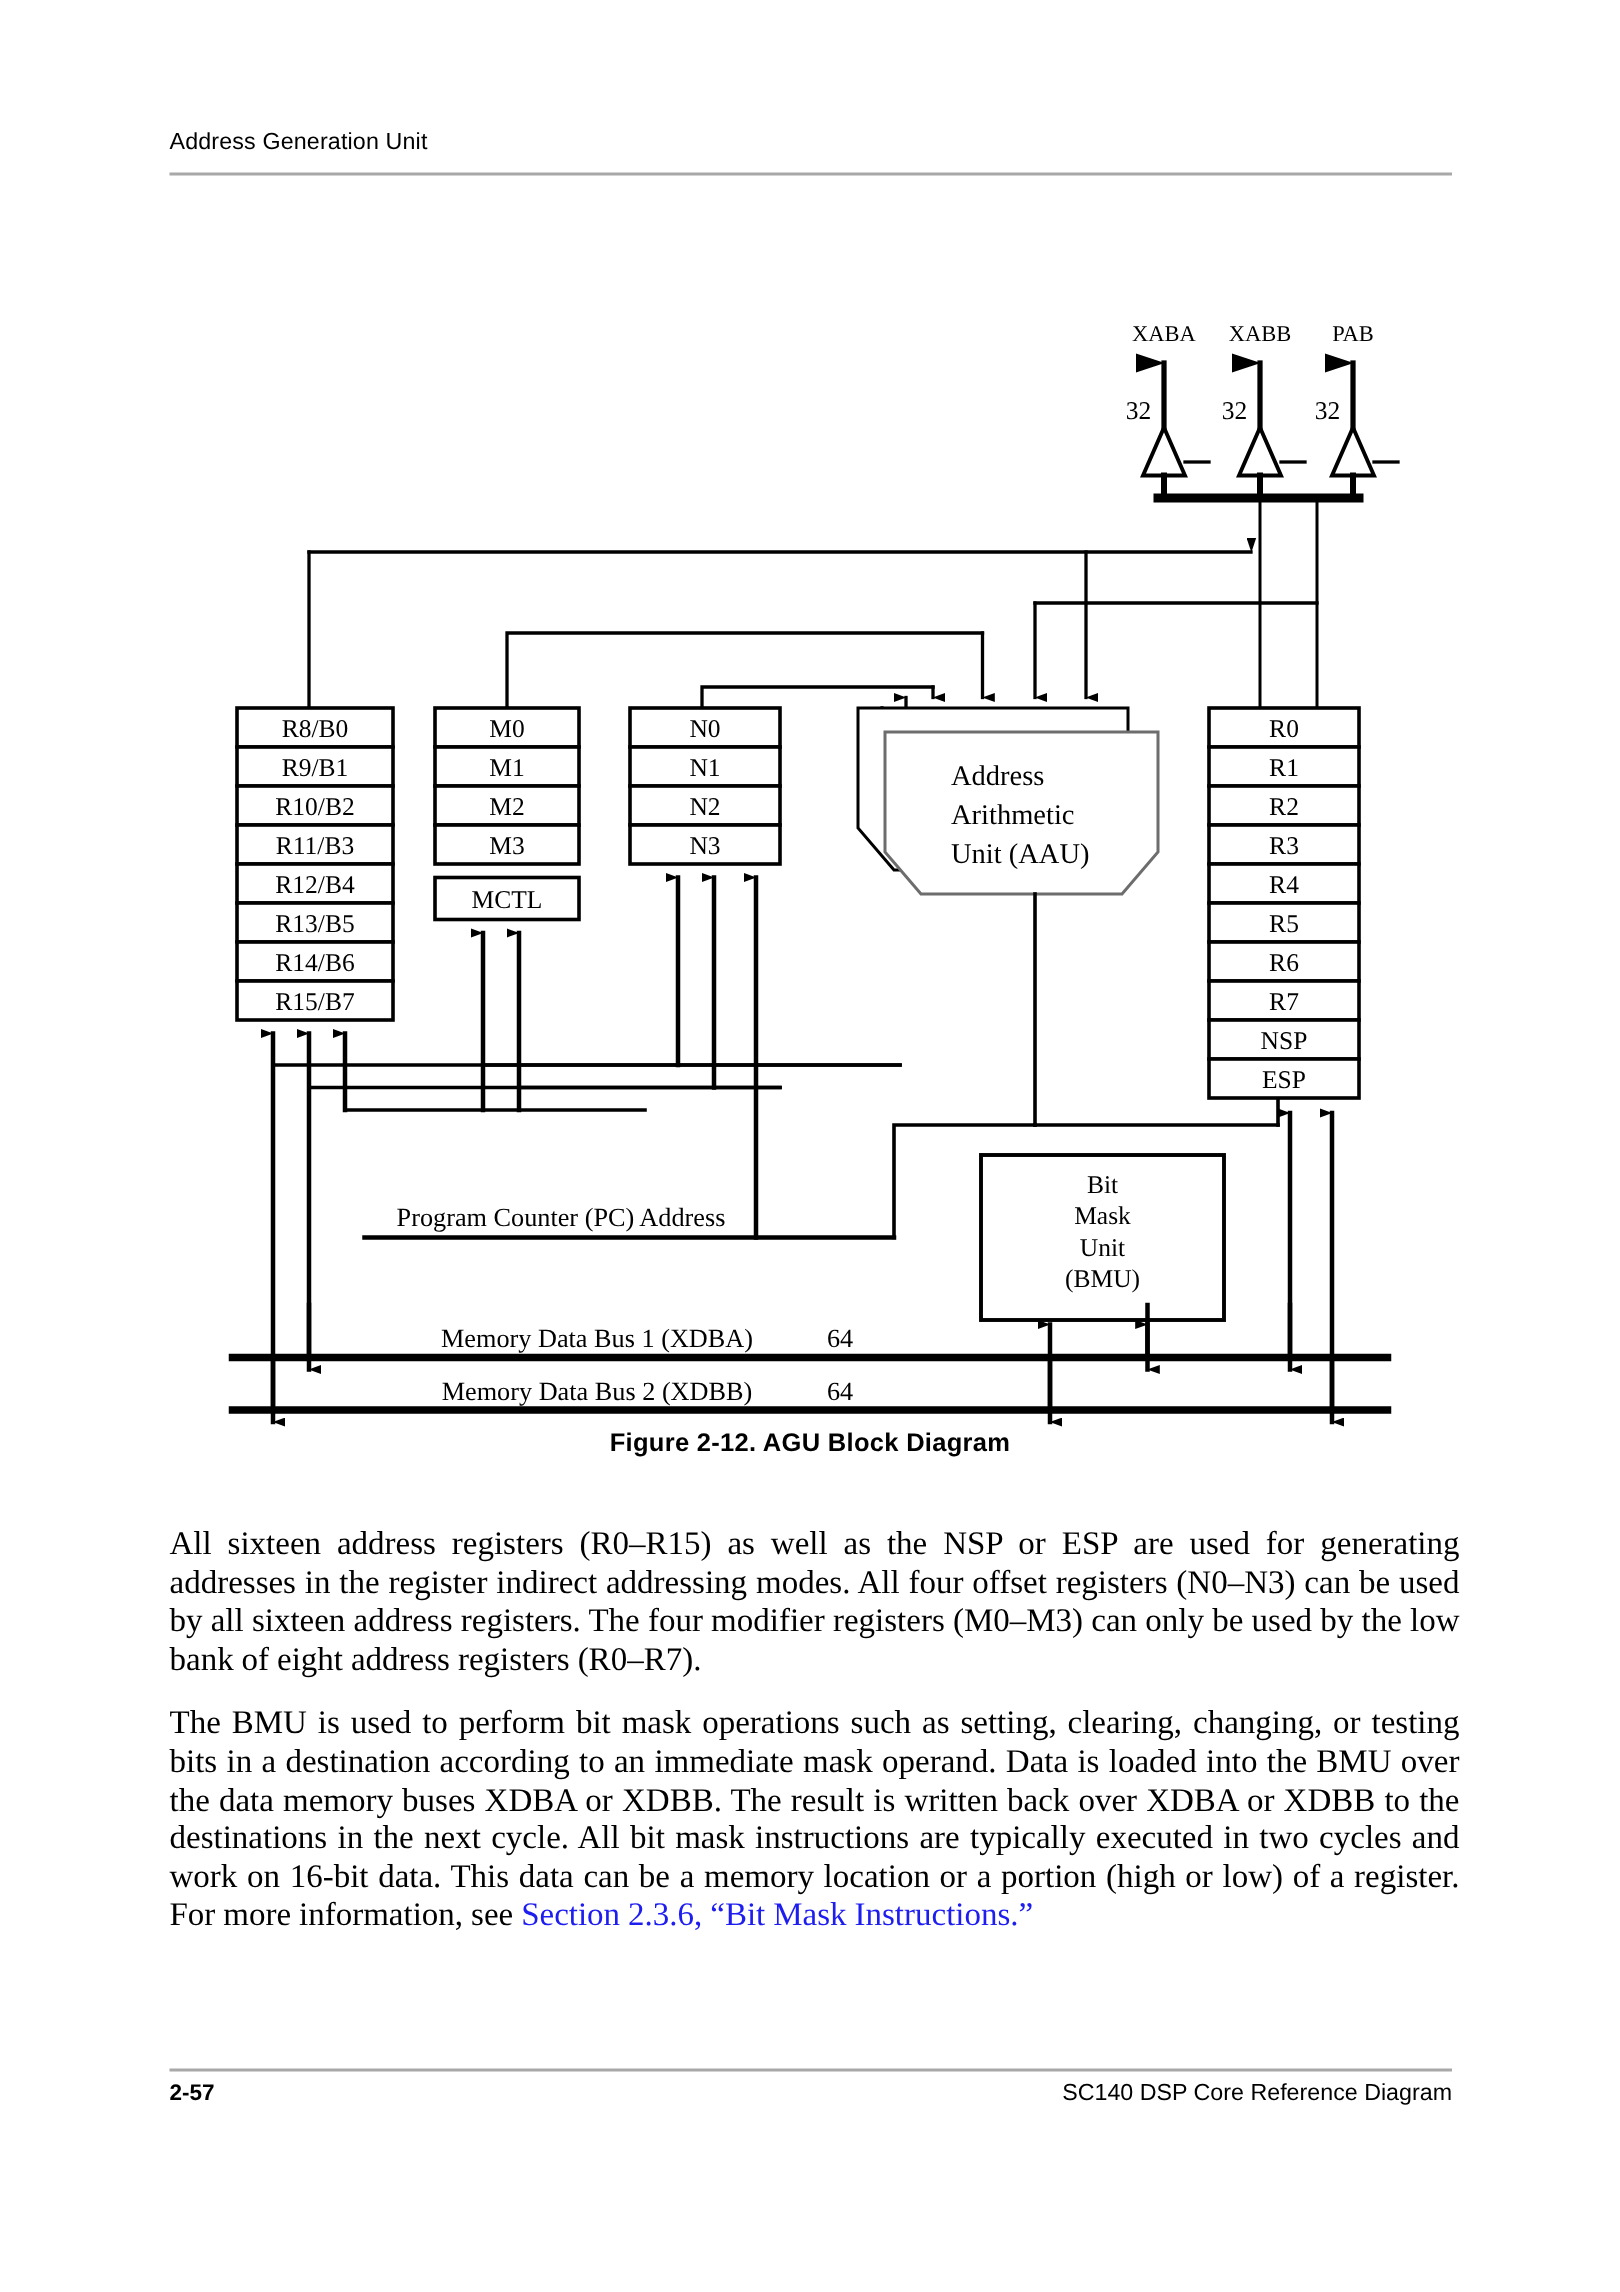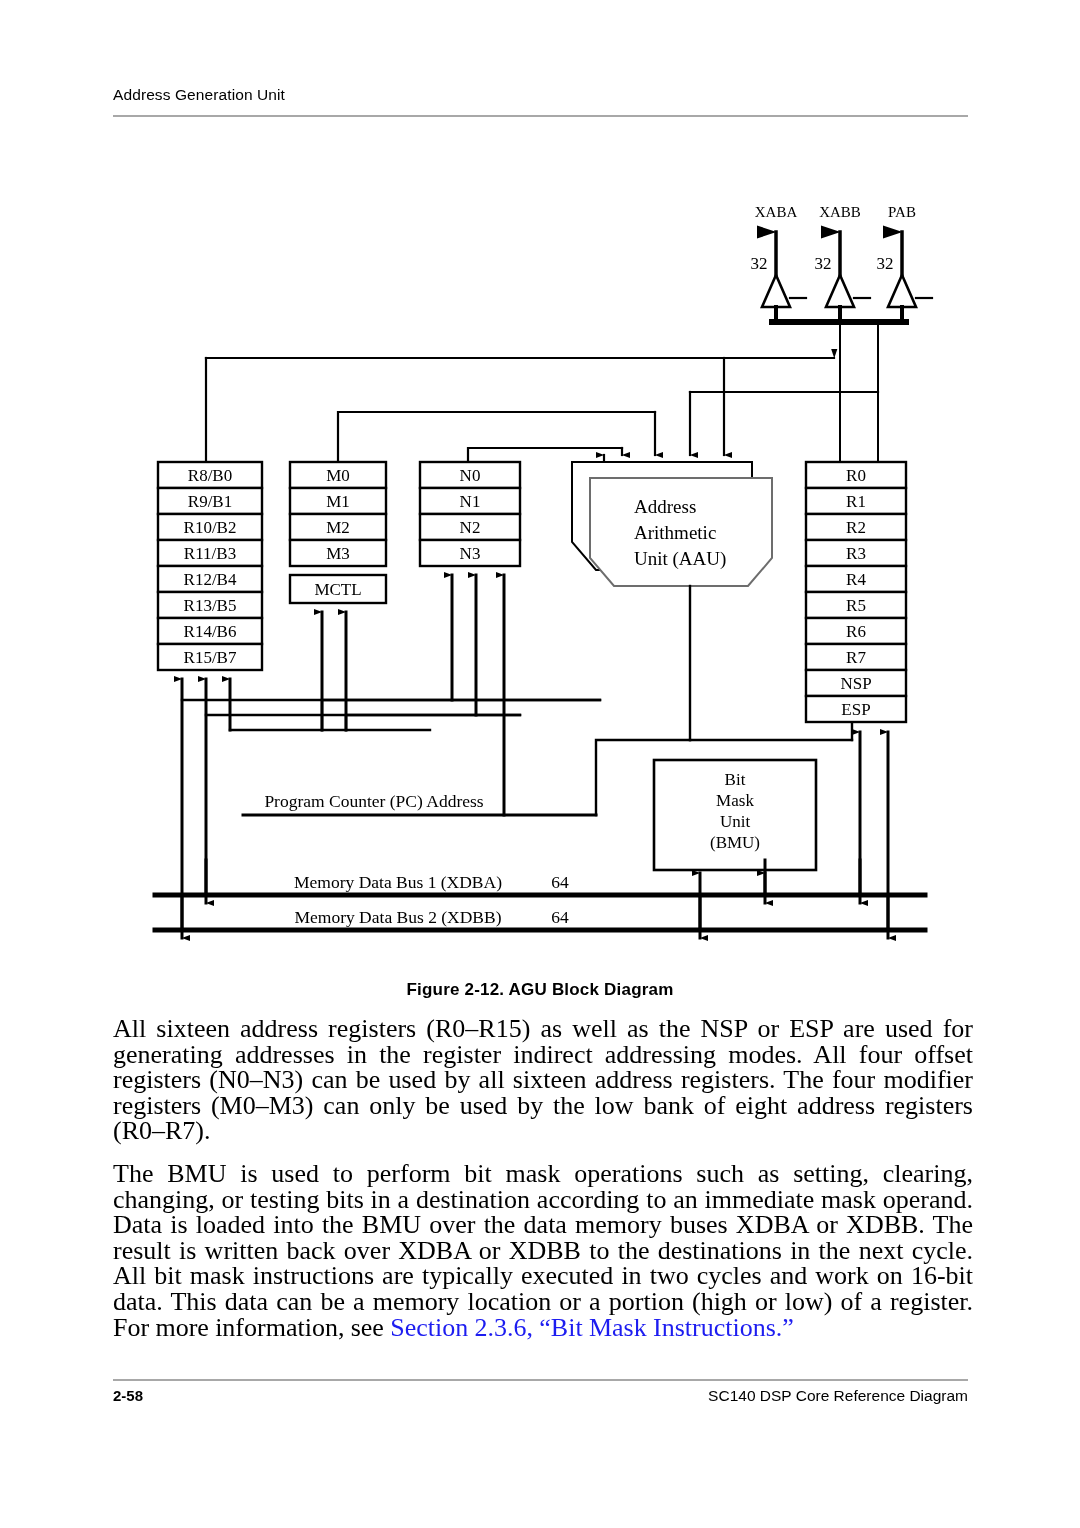--- a/index.html
+++ b/index.html
@@ -18,35 +18,35 @@
     position:absolute; left:113px; top:86px;
     font-family:"Liberation Sans", sans-serif;
     font-size:15.5px; letter-spacing:.1px; color:#000;
   }
   .runhead-rule {
     position:absolute; left:113px; top:115px; width:855px; height:2px;
     background:#a8a8a8;
   }
 
   
-  .figure { position:absolute; left:0px; top:170px; width:1080px; height:780px; }
+  .figure { position:absolute; left:0px; top:180px; width:1080px; height:780px; }
   .figure svg { display:block; }
 
   .figcap {
     position:absolute; left:0; top:952px; width:1080px;
     text-align:center;
     font-family:"Liberation Sans", sans-serif;
-    font-weight:bold; font-size:17px; letter-spacing:.2px;margin-top:28px;
+    font-weight:bold; font-size:17px; letter-spacing:.2px;
   }
 
   
   .body { position:absolute; left:113px; top:1016px; width:860px; }
   .body p {
     margin:0 0 17px 0;
-    font-size:26px;
+    font-size:22px;
     line-height:25.6px;
     text-align:justify;
     text-justify:inter-word;
     word-spacing:-0.2px;
   }
   .body p:last-child { margin-bottom:11px; }
   .xref { color:#1d1df0; }
 
   
   .footrule {
@@ -268,16 +268,16 @@
   </div>
 
   <div class="figcap">Figure 2-12.   AGU Block Diagram</div>
 
   <div class="body">
     <p>All sixteen address registers (R0–R15) as well as the NSP or ESP are used for generating addresses in the register indirect addressing modes. All four offset registers (N0–N3) can be used by all sixteen address registers. The four modifier registers (M0–M3) can only be used by the low bank of eight address registers (R0–R7).</p>
     <p><span>The BMU is used to perform bit mask operations such as setting, clearing, changing, or testing bits in a destination according to an immediate mask operand. Data is loaded into the BMU over the data memory buses XDBA or XDBB. The result is written back over XDBA or XDBB to the destinations in the next cycle. All bit mask instructions are typically executed in two cycles and work on 16-bit data. This data can be a memory location or a portion (high or low) of a register. For more information, see </span><a class="xref" href="#" style="text-decoration:none;">Section 2.3.6, “Bit Mask Instructions.”</a></p>
   </div>
 
   <div class="footrule"></div>
-  <div class="foot-left">2-58</div>
+  <div class="foot-left">2-57</div>
   <div class="foot-right">SC140 DSP Core Reference Diagram</div>
 
 </div>
 
 </body></html>

